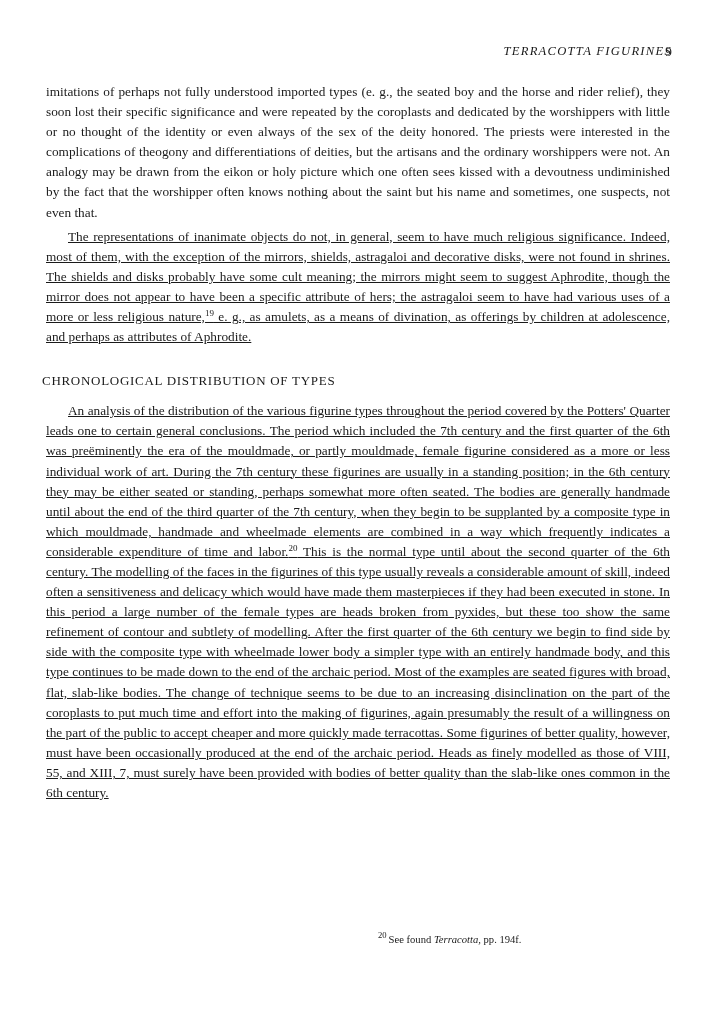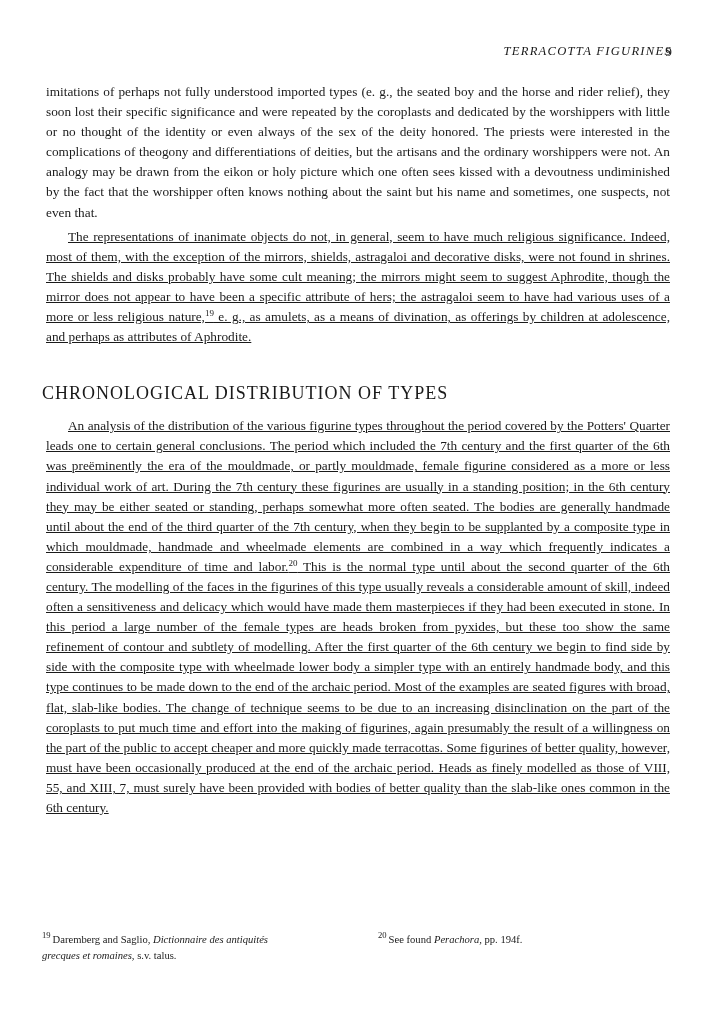--- a/index.html
+++ b/index.html
@@ -64,22 +64,22 @@
     hyphens: none;
   }
   p.para.indent {
     text-indent: 22px;
     text-decoration: underline;
   }
   p.para + p.para {
     margin-top: 0;
   }
   .section-head {
-    margin: 36px 0 12px 0;
-    font-size: 18px;
+    margin: 26px 0 12px 0;
+    font-size: 13px;
     font-variant: small-caps;
     text-transform: uppercase;
     letter-spacing: 0.055em;
   }
   sup {
     font-size: 9px;
     vertical-align: super;
     line-height: 0;
   }
   .footnotes {
@@ -131,23 +131,19 @@
 
     <div class="section-head">Chronological Distribution of Types</div>
 
     <p class="para indent"><span>An analysis of the distribution of the various figurine types throughout the period covered by the Potters' Quarter leads one to certain general conclusions. The period which included the 7th century and the first quarter of the 6th was preëminently the era of the mouldmade, or partly mouldmade, female figurine considered as a more or less individual work of art. During the 7th century these figurines are usually in a standing position; in the 6th century they may be either seated or standing, perhaps somewhat more often seated. The bodies are generally handmade until about the end of the third quarter of the 7th century, when they begin to be supplanted by a composite type in which mouldmade, handmade and wheelmade elements are combined in a way which frequently indicates a considerable expenditure of time and labor.</span><sup>20</sup><span> This is the normal type until about the second quarter of the 6th century. The modelling of the faces in the figurines of this type usually reveals a considerable amount of skill, indeed often a sensitiveness and delicacy which would have made them masterpieces if they had been executed in stone. In this period a large number of the female types are heads broken from pyxides, but these too show the same refinement of contour and subtlety of modelling. After the first quarter of the 6th century we begin to find side by side with the composite type with wheelmade lower body a simpler type with an entirely handmade body, and this type continues to be made down to the end of the archaic period. Most of the examples are seated figures with broad, flat, slab-like bodies. The change of technique seems to be due to an increasing disinclination on the part of the coroplasts to put much time and effort into the making of figurines, again presumably the result of a willingness on the part of the public to accept cheaper and more quickly made terracottas. Some figurines of better quality, however, must have been occasionally produced at the end of the archaic period. Heads as finely modelled as those of VIII, 55, and XIII, 7, must surely have been provided with bodies of better quality than the slab-like ones common in the 6th century.</span></p>
 
 
   </div>
 
   <div class="footnotes">
     <div class="fn-row">
-      <div class="fn-left-wrap">
-        <span class="fn-marker">19</span><span>Daremberg  and  Saglio,  </span><span class="it">Dictionnaire  des  antiquités</span>
-        <div class="fn-cont"><span class="it">grecques et romaines,</span><span> s.v. talus.</span></div>
-      </div>
       <div class="fn-right">
-        <span class="fn-marker">20</span><span>See found </span><span class="it">Perachora,</span><span> pp. 194f.</span>
+        <span class="fn-marker">20</span><span>See found </span><span class="it">Terracotta,</span><span> pp. 194f.</span>
       </div>
     </div>
   </div>
 
 </div>
 
 </body></html>

